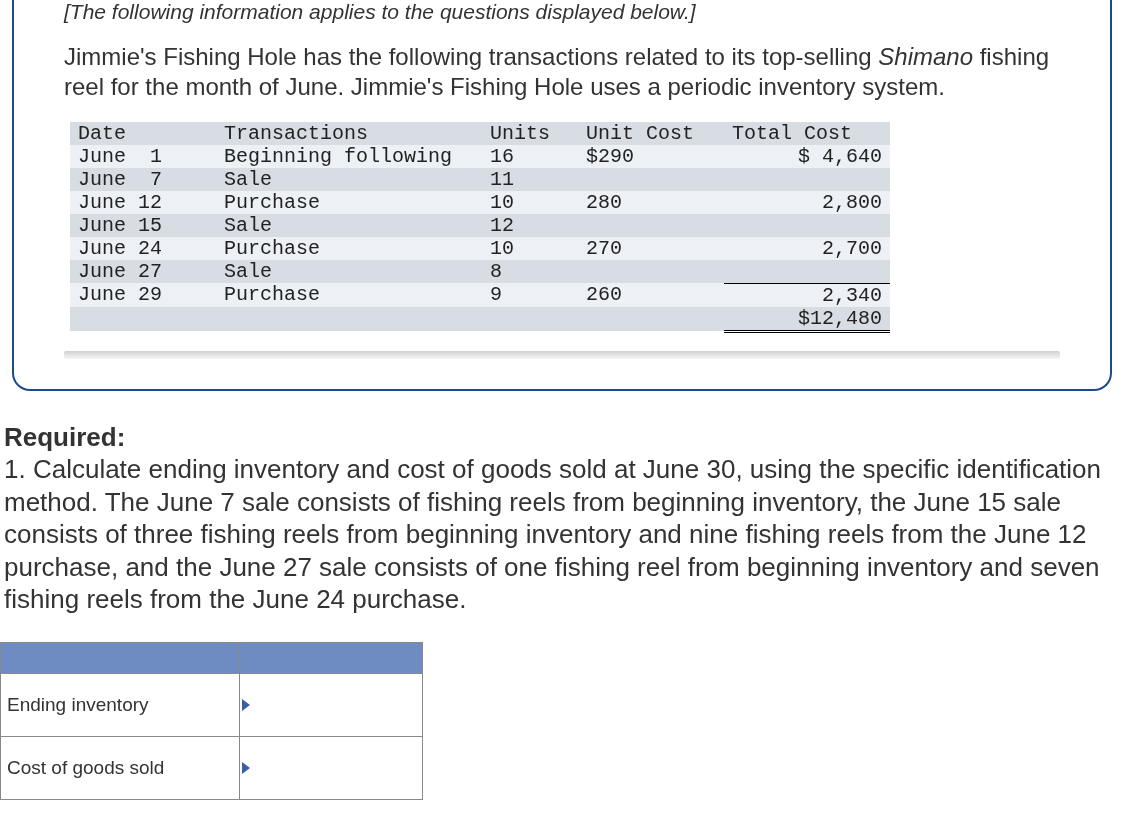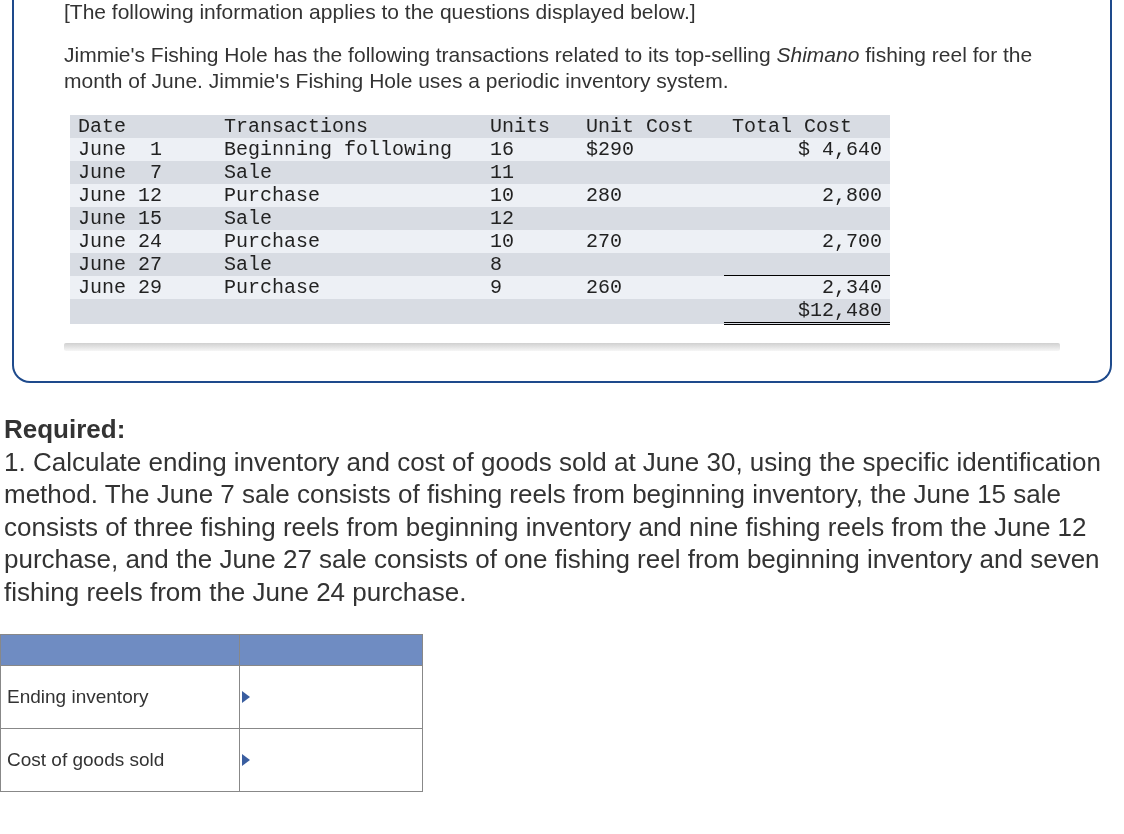--- a/index.html
+++ b/index.html
@@ -22,26 +22,27 @@
     position: relative;
   }
   .req-title {
     color: #c94a0e;
     font-weight: bold;
     font-size: 21px;
     margin-top: 6px;
     margin-bottom: 12px;
   }
   .italic-note {
+    font-style: italic;
     font-size: 21px;
     color: #333;
     margin-bottom: 18px;
   }
   .problem-text {
-    font-size: 21px;
+    font-size: 24px;
     color: #333;
     line-height: 1.25;
     margin-bottom: 20px;
   }
   .problem-text .brand { font-style: italic; }
   .tx-table-wrap {
     margin-left: 6px;
     margin-top: 10px;
   }
   .tx-table {

